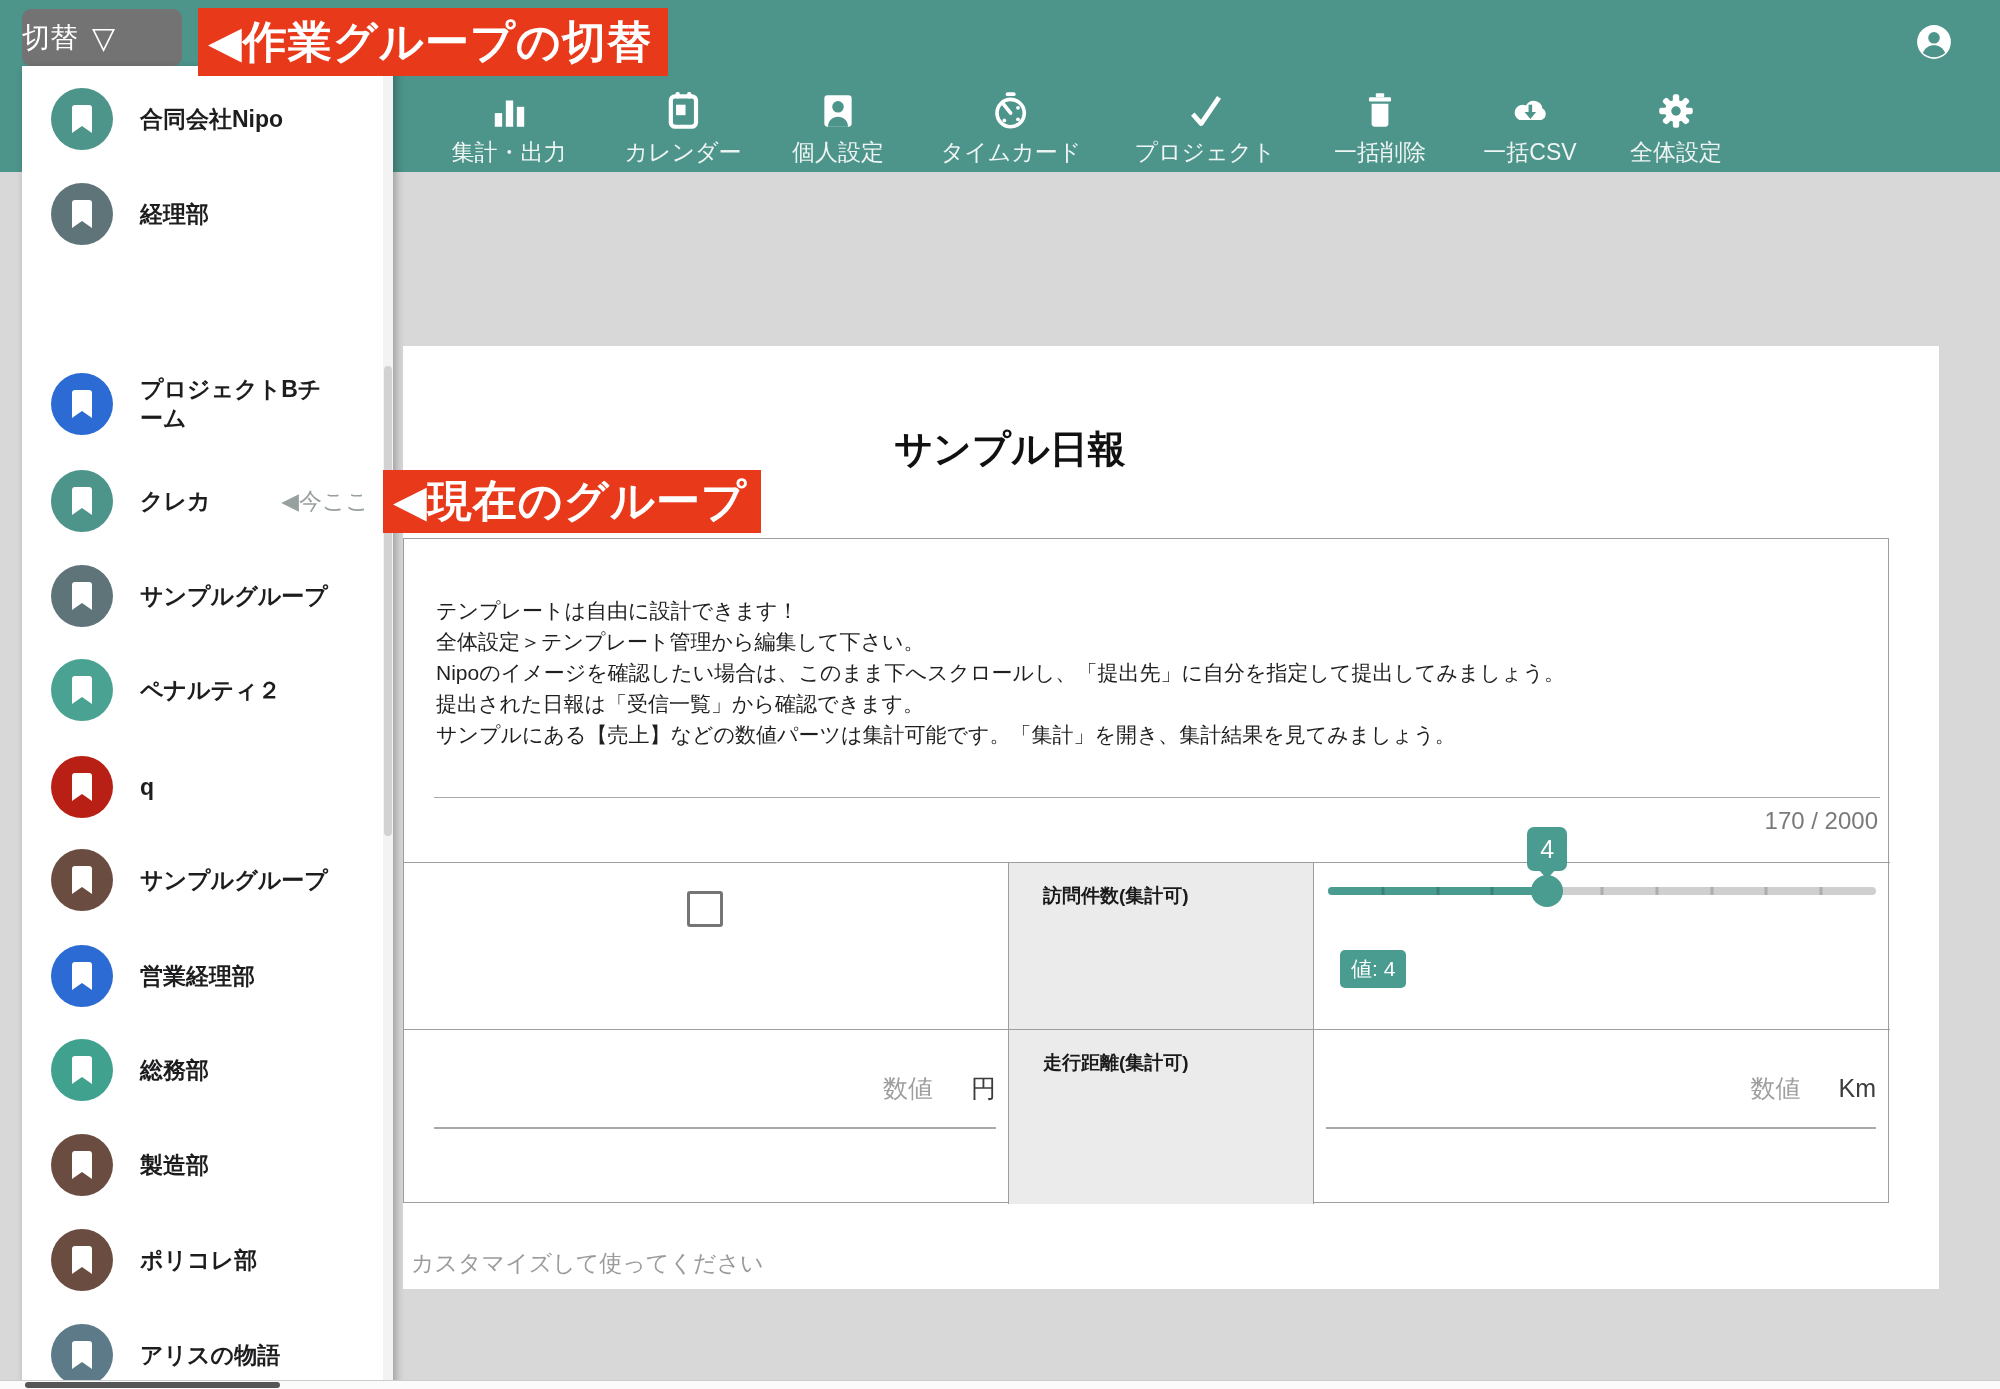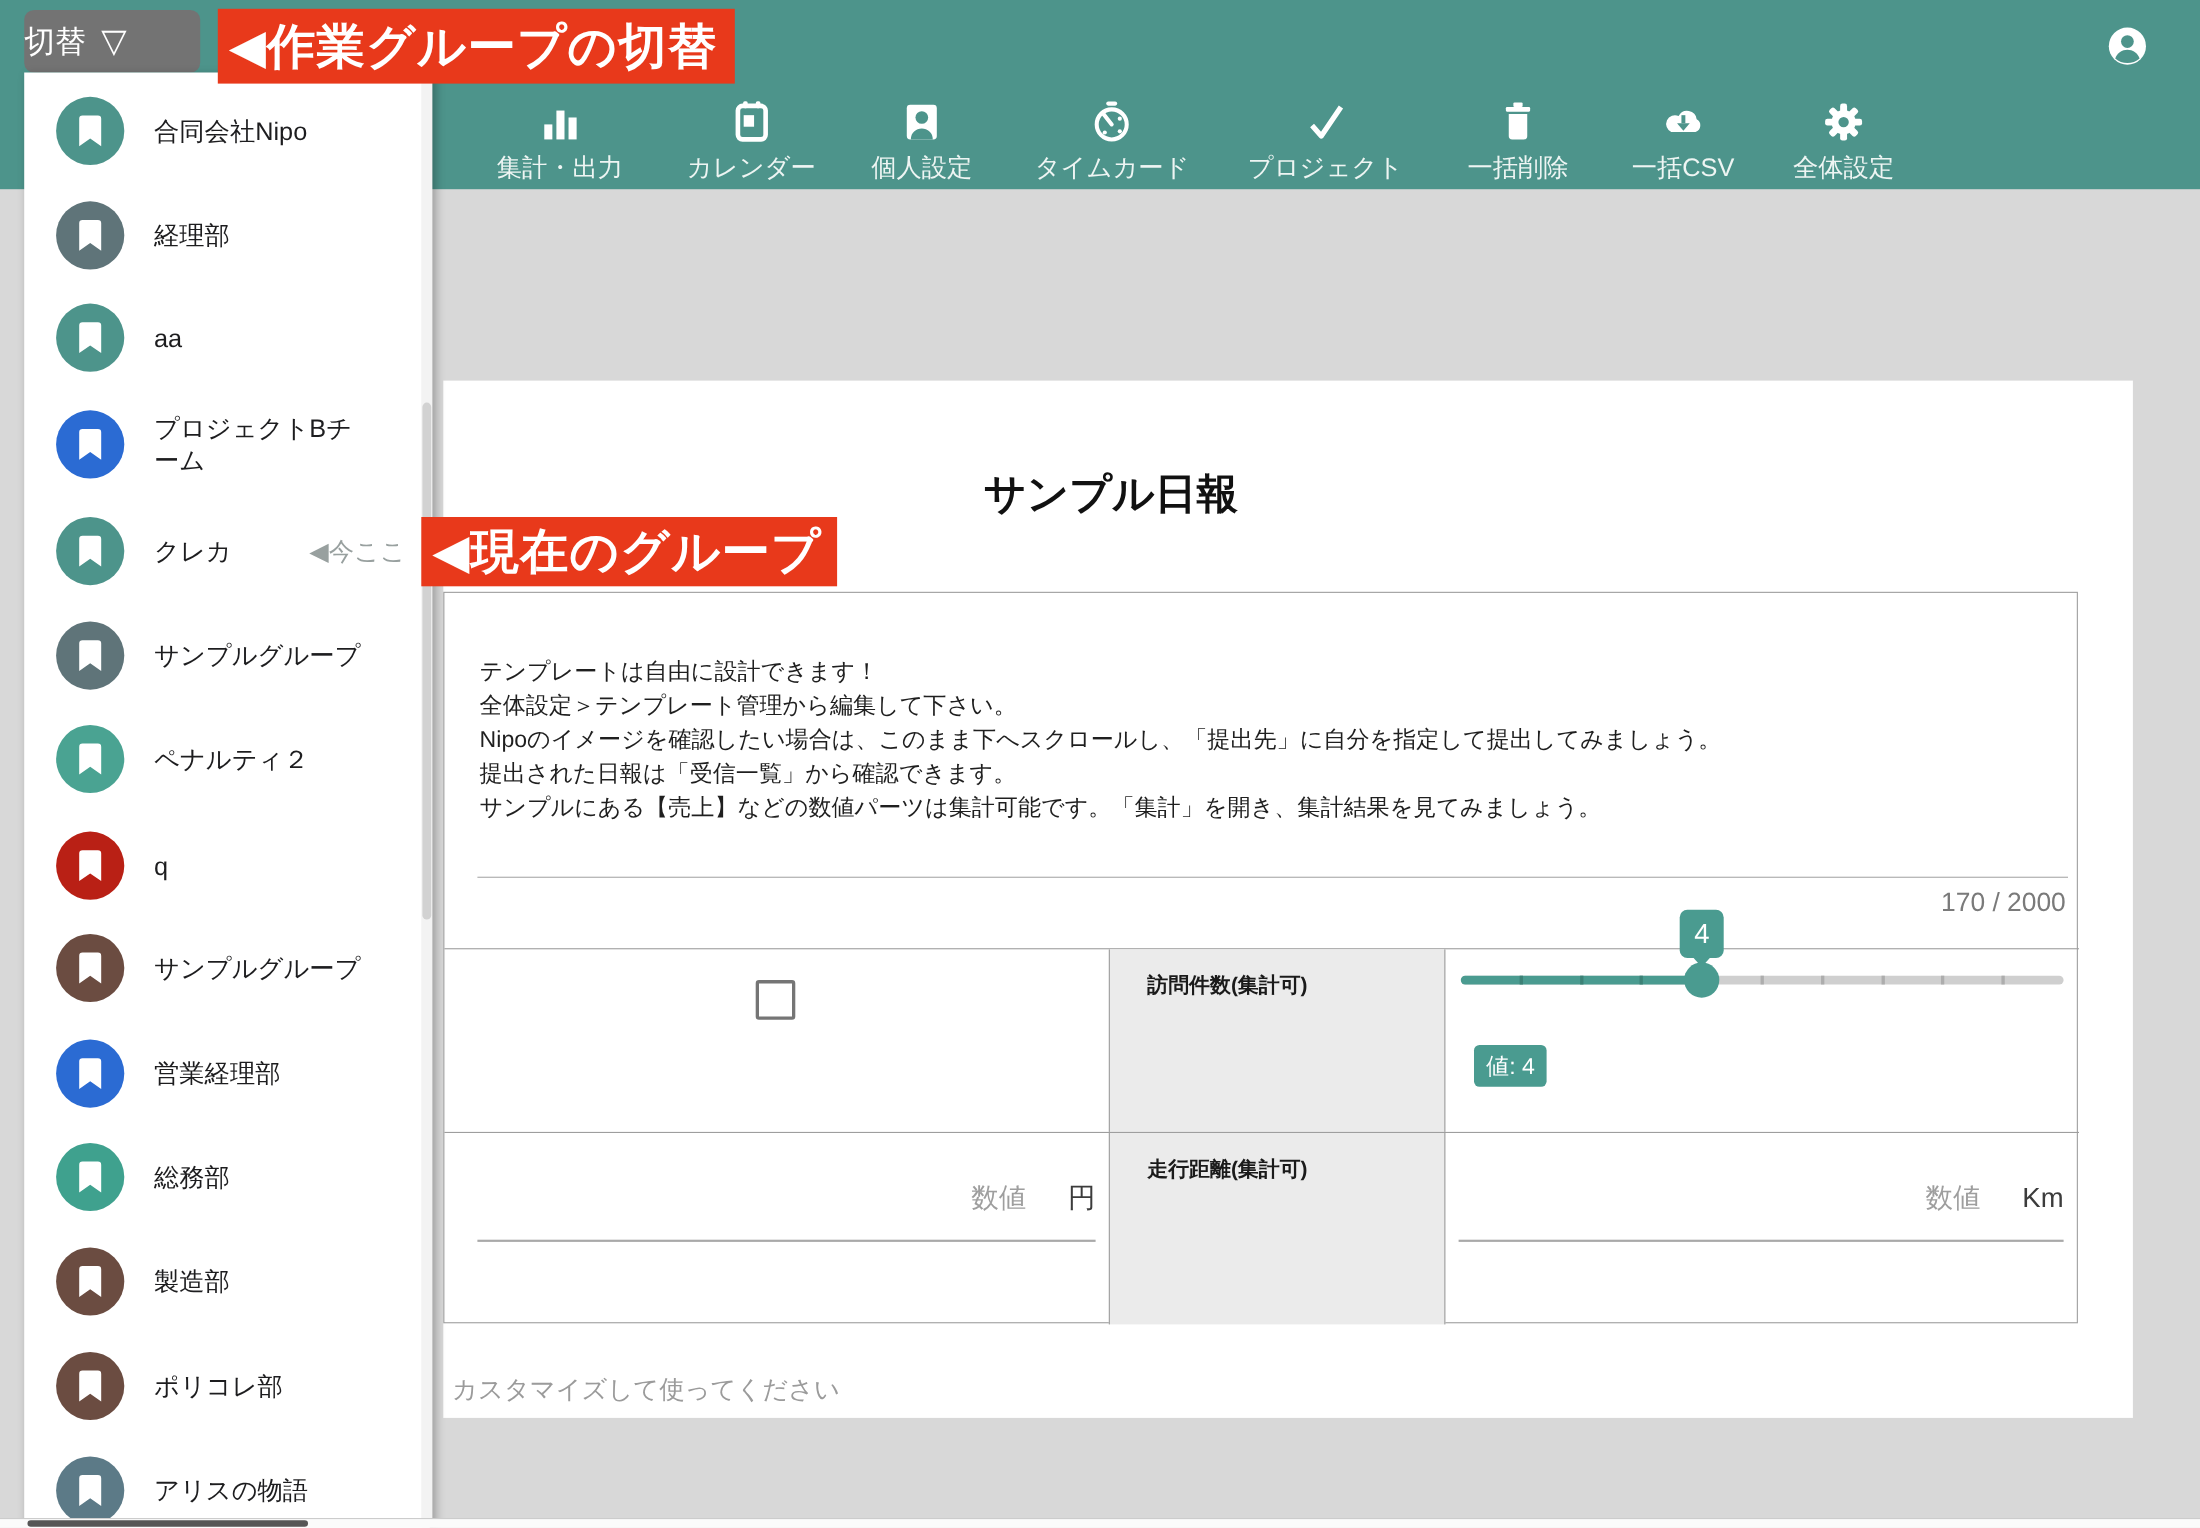--- a/index.html
+++ b/index.html
@@ -18,21 +18,21 @@
   .nav-item svg{display:block;margin:0 auto;}
   .nav-label{margin-top:5px;font-size:23px;white-space:nowrap;}
   .account{position:absolute;left:1915px;top:23px;width:38px;height:38px;cursor:pointer;}
 
   
   .menu{position:absolute;left:22px;top:66px;width:371px;height:1323px;background:#fff;z-index:40;
     box-shadow:3px 3px 9px rgba(0,0,0,.28);border-radius:0 0 4px 4px;overflow:hidden;}
   .menu-item{position:absolute;left:0;width:371px;height:94px;display:flex;align-items:center;cursor:pointer;}
   .avatar{width:62px;height:62px;border-radius:50%;margin-left:29px;flex:0 0 62px;
     display:flex;align-items:center;justify-content:center;}
-  .menu-label{margin-left:27px;font-size:23px;color:#1d1d1f;line-height:1.25;max-width:190px;}
+  .menu-label{margin-left:27px;font-size:23px;color:#1d1d1f;line-height:1.25;max-width:190px;font-weight:bold;}
   .here{margin-left:auto;margin-right:24px;font-size:23px;color:#98a09f;white-space:nowrap;}
   .menu-scrollbar{position:absolute;right:0;top:0;width:10px;height:100%;background:#f3f3f3;}
   .menu-thumb{position:absolute;right:1px;top:300px;width:8px;height:470px;background:#d2d2d2;border-radius:4px;}
 
   
   .card{position:absolute;left:403px;top:346px;width:1536px;height:943px;background:#fff;z-index:1;}
   .report-title{position:absolute;left:607px;top:78px;transform:translateX(-50%);font-size:38px;font-weight:bold;color:#111;}
 
   .template{position:absolute;left:0px;top:192px;width:1486px;height:665px;border:1px solid #9e9e9e;box-sizing:border-box;}
   .free-text{position:absolute;left:0;top:0;width:100%;height:323px;box-sizing:border-box;}
@@ -211,28 +211,20 @@
         </div>
       <div class="menu-label">合同会社Nipo</div>
     </div>
     <div class="menu-item" style="top:101px">
       <div class="avatar" style="background: rgb(95, 116, 121);">
           <svg width="24" height="30" viewBox="0 0 24 30">
             <path d="M5 1h14a3 3 0 0 1 3 3v25l-10-7-10 7V4a3 3 0 0 1 3-3z" fill="#fff"></path>
           </svg>
         </div>
       <div class="menu-label">経理部</div>
-    </div>
-    <div class="menu-item" style="top:194px">
-      <div class="avatar" style="background: rgb(77, 148, 139);">
-          <svg width="24" height="30" viewBox="0 0 24 30">
-            <path d="M5 1h14a3 3 0 0 1 3 3v25l-10-7-10 7V4a3 3 0 0 1 3-3z" fill="#fff"></path>
-          </svg>
-        </div>
-      <div class="menu-label">aa</div>
     </div>
     <div class="menu-item" style="top:291px">
       <div class="avatar" style="background: rgb(43, 107, 211);">
           <svg width="24" height="30" viewBox="0 0 24 30">
             <path d="M5 1h14a3 3 0 0 1 3 3v25l-10-7-10 7V4a3 3 0 0 1 3-3z" fill="#fff"></path>
           </svg>
         </div>
       <div class="menu-label">プロジェクトBチーム</div>
     </div>
     <div class="menu-item" style="top:388px">

